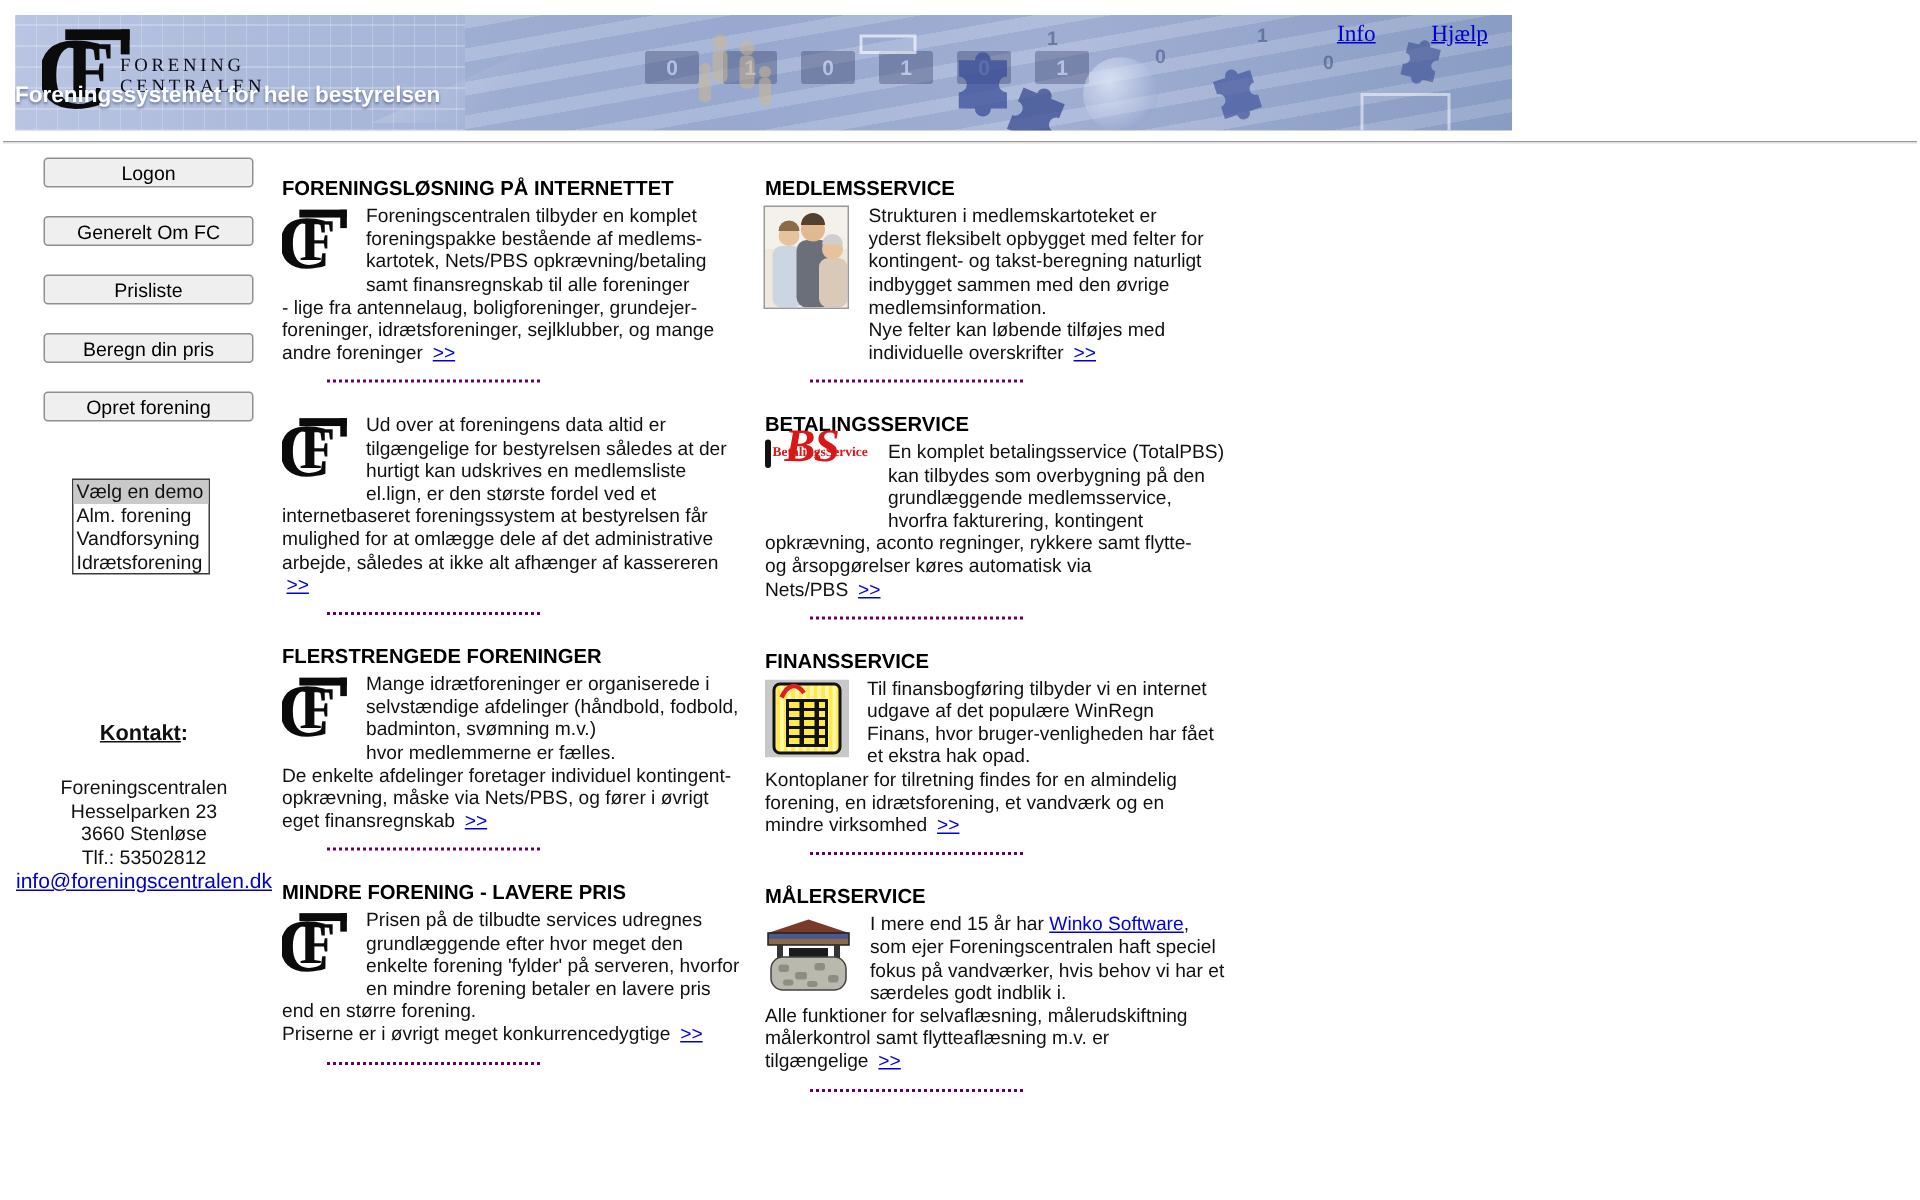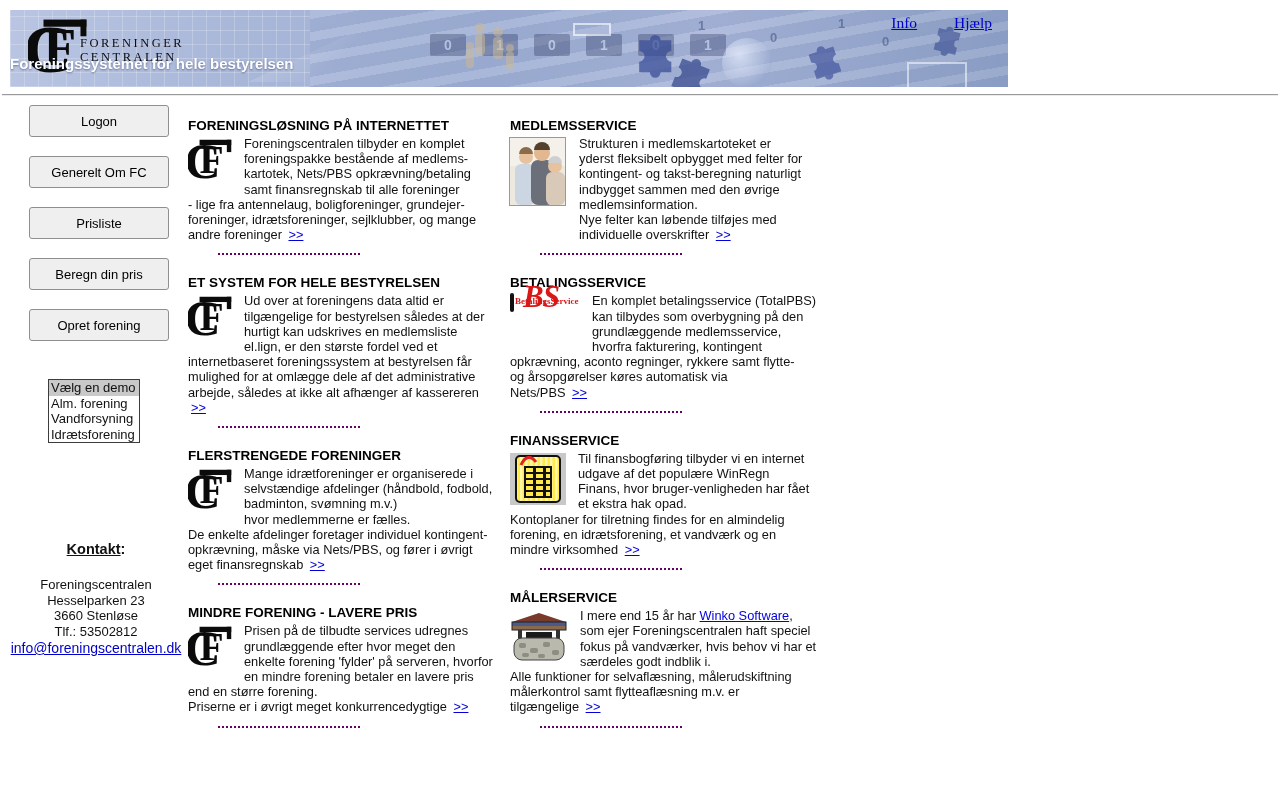--- a/index.html
+++ b/index.html
@@ -40,21 +40,21 @@
   .bnr-links a { color:#0000cc; text-decoration:underline; cursor:pointer; }
 
   .rule { margin:7px 2px 0 2px; height:2px; border-top:1px solid #9a9a9a; border-bottom:1px solid #ececec; }
 
   
   .page { display:flex; align-items:flex-start; }
   .sidebar { width:188px; padding-top:9px; flex:none; }
   .col { width:322px; flex:none; padding-top:22px; }
 
   
-  .sbtn { display:block; width:140px; height:32px; margin:0 0 19px 29px; background:#efefef;
+  .sbtn { display:block; width:140px; height:20px; margin:0 0 19px 29px; background:#efefef;
           border:1px solid #8f8f8f; border-radius:3px; font-family:"Liberation Sans",sans-serif;
           font-size:13px; color:#000; cursor:pointer; padding:0; }
   .demo-list { width:92px; margin:38px 0 0 48px; border:1px solid #3c3c3c; background:#fff; }
   .demo-opt { font-size:13px; line-height:15.5px; padding:0 2px; white-space:nowrap; cursor:default; }
   .demo-opt.selected { background:#c9c9c9; }
   .contact { width:176px; margin:98px 0 0 8px; text-align:center; }
   .c-head { font-size:14.5px; font-weight:bold; margin-bottom:20px;margin-top:36px; }
   .c-head-u { text-decoration:underline; }
   .c-line { font-size:13px; line-height:15.5px; }
   .c-mail { font-size:14px; color:#0000cc; text-decoration:underline; cursor:pointer; }
@@ -137,21 +137,21 @@
   </svg>
 
   <div class="bnr-logo">
     <svg width="62" height="62" viewBox="0 0 52 50">
       <text x="-4" y="46" font-family="Liberation Serif, serif" font-size="57" font-weight="bold" fill="#0b0b0b">C</text>
       <rect x="13" y="2" width="36" height="6" fill="#0b0b0b"></rect>
       <rect x="44" y="2" width="5" height="14" fill="#0b0b0b"></rect>
       <text x="13" y="40" font-family="Liberation Serif, serif" font-size="45" font-weight="bold" fill="#0b0b0b">F</text>
     </svg>
     <div class="bnr-logo-text">
-      <div>FORENINGER</div>
+      <div>FORENING</div>
       <div>CENTRALEN</div>
     </div>
   </div>
 
   <div class="bnr-title">Foreningssystemet for hele bestyrelsen</div>
 
   <div class="bnr-links">
     <a>Info</a>
     <a>Hjælp</a>
   </div>
@@ -200,21 +200,20 @@
 kartotek, Nets/PBS opkrævning/betaling
 samt finansregnskab til alle foreninger
 - lige fra antennelaug, boligforeninger, grundejer-
 foreninger, idrætsforeninger, sejlklubber, og mange
 andre foreninger</span> <a class="more">&gt;&gt;</a>
       </div>
       <div class="dots"></div>
     </section>
 
     <section class="sec">
-      <h3 class="sec-title">ET SYSTEM FOR HELE BESTYRELSEN</h3>
       <div class="sec-body">
         <span class="icn icn-fc"><svg width="46" height="44" viewBox="0 0 52 50">
               <text x="-4" y="46" font-family="Liberation Serif, serif" font-size="57" font-weight="bold" fill="#0b0b0b">C</text>
               <rect x="13" y="2" width="36" height="6" fill="#0b0b0b"></rect>
               <rect x="44" y="2" width="5" height="14" fill="#0b0b0b"></rect>
               <text x="13" y="40" font-family="Liberation Serif, serif" font-size="45" font-weight="bold" fill="#0b0b0b">F</text>
             </svg></span><span class="btxt">Ud over at foreningens data altid er
 tilgængelige for bestyrelsen således at der
 hurtigt kan udskrives en medlemsliste
 el.lign, er den største fordel ved et

